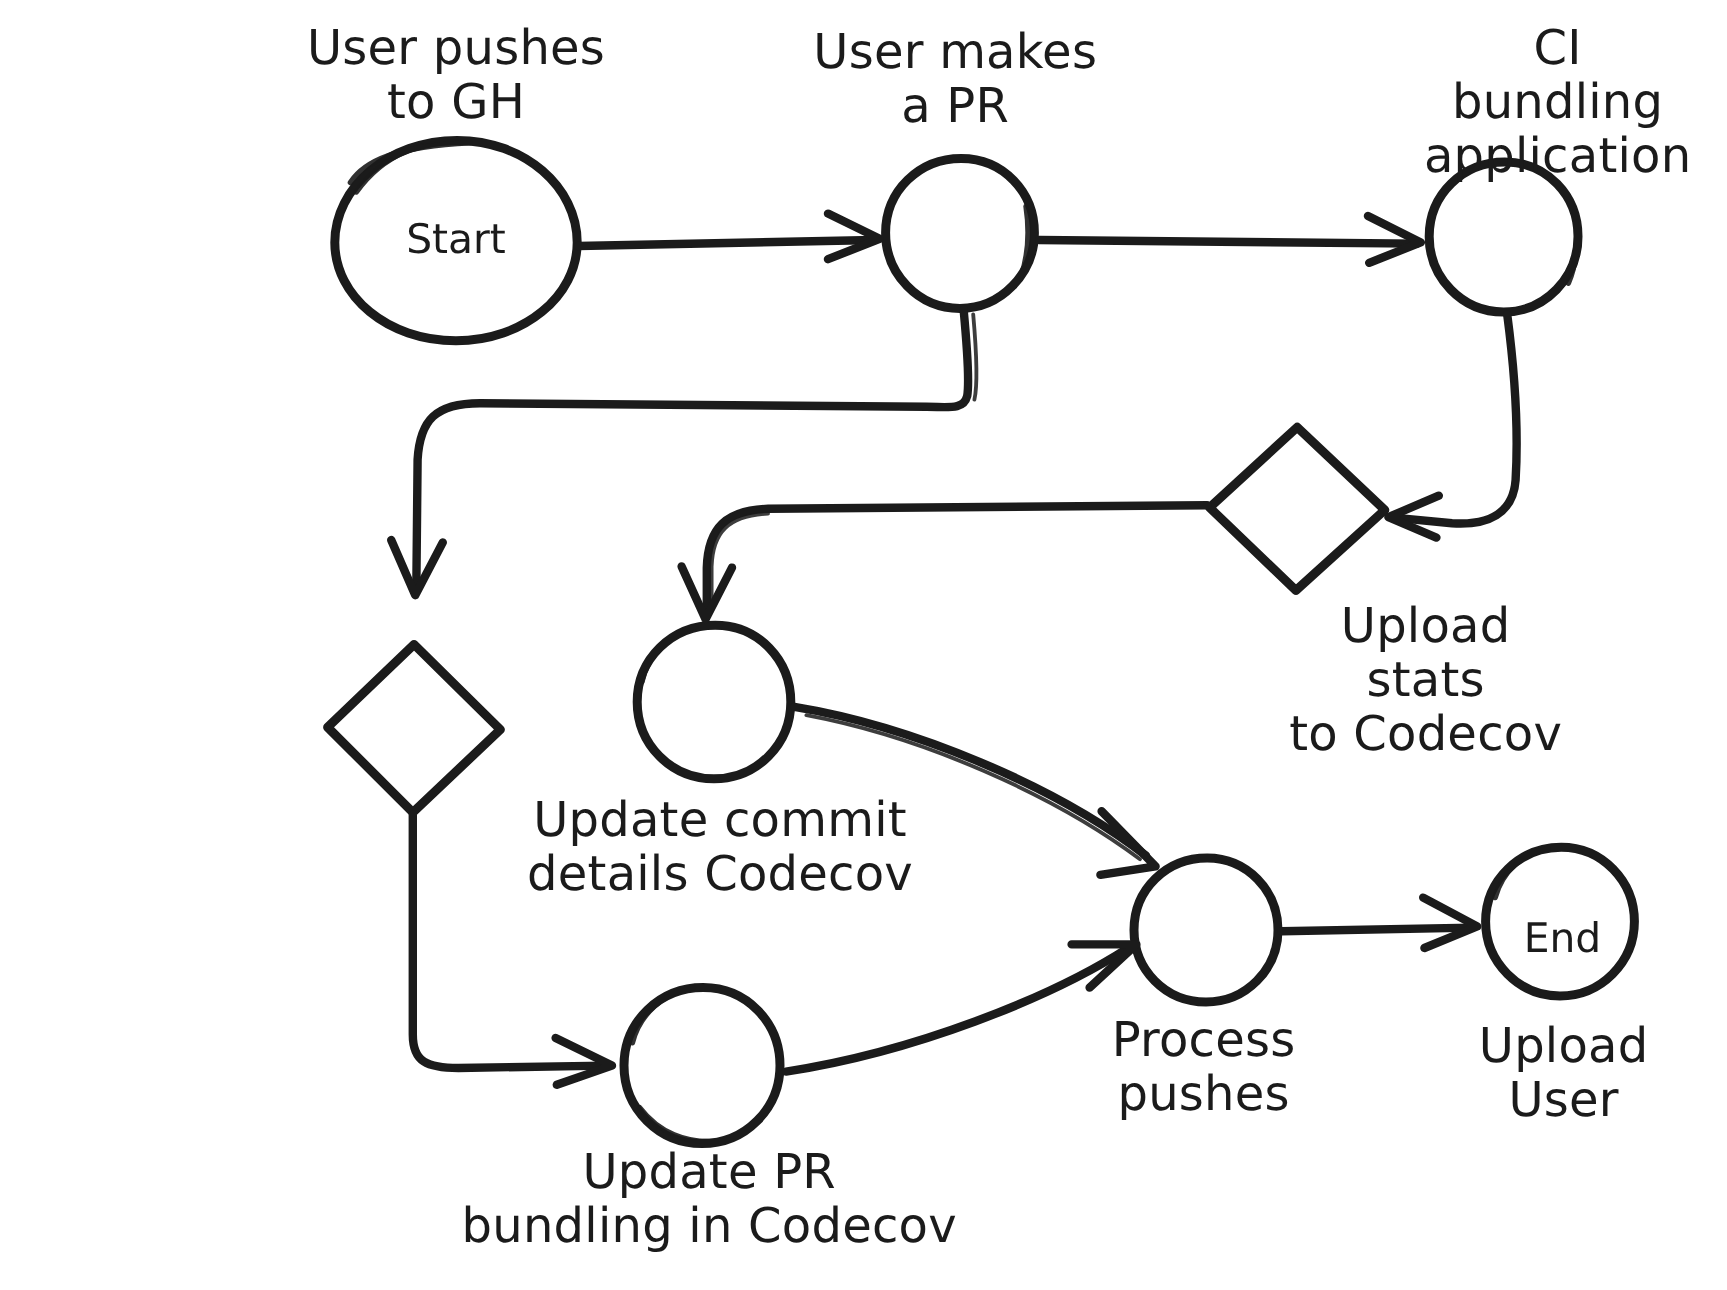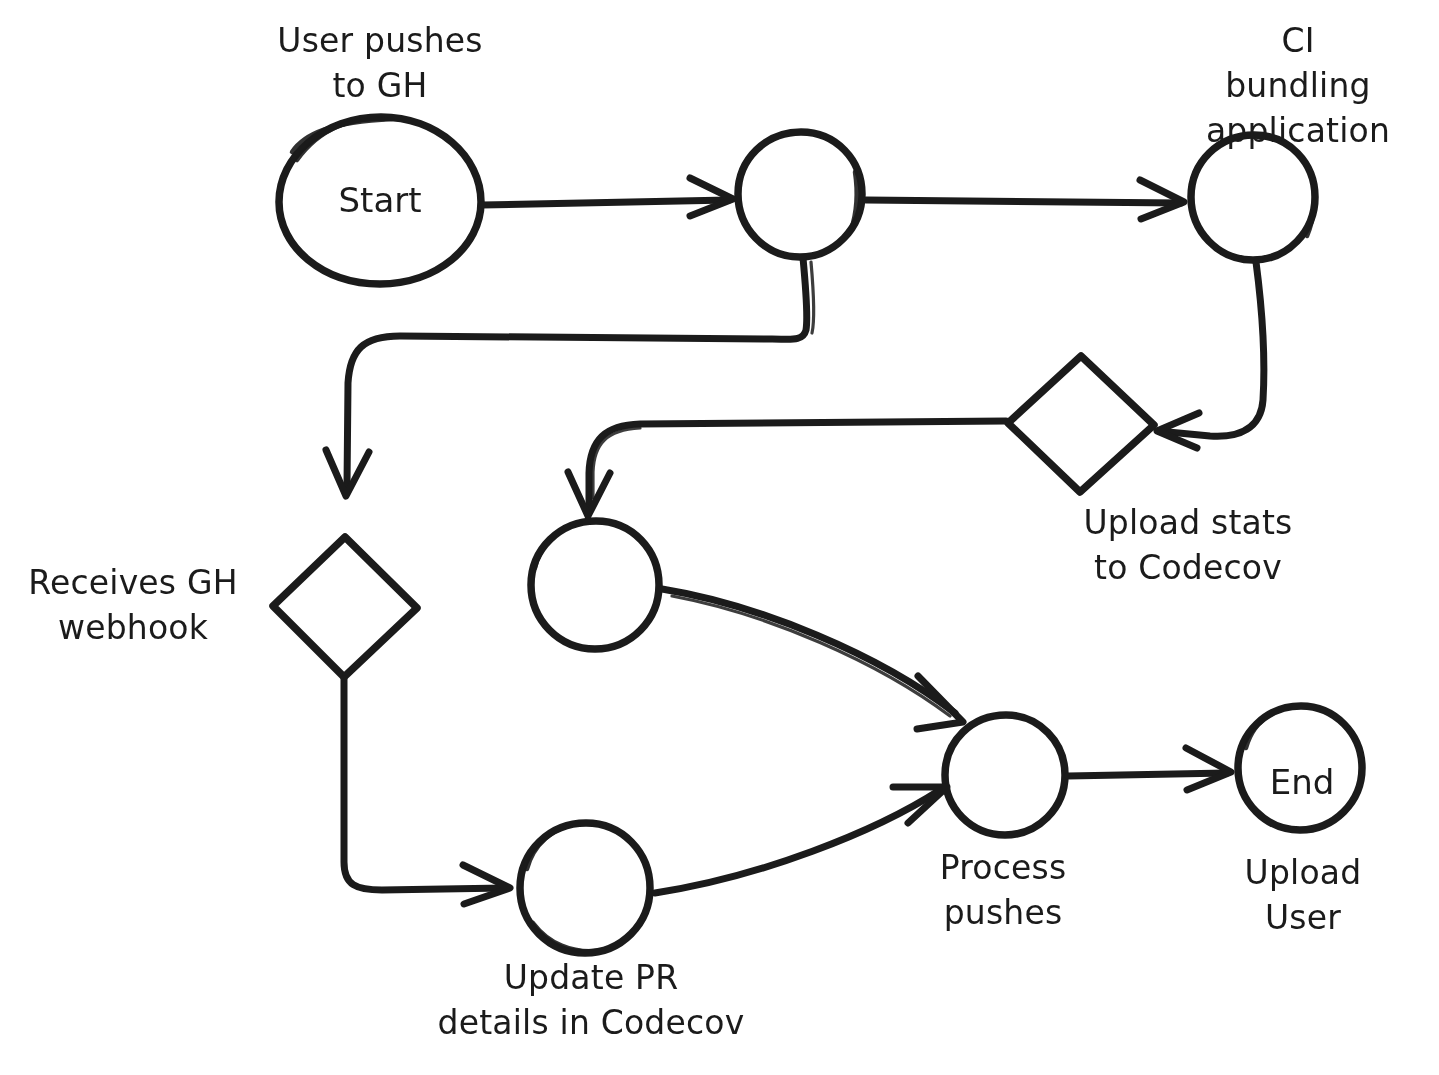--- a/index.html
+++ b/index.html
@@ -48,21 +48,21 @@
     fill: none;
     stroke: #1b1b1b;
     stroke-width: 7;
     stroke-linecap: round;
     stroke-linejoin: round;
   }
   .label {
     position: absolute;
     color: #1b1b1b;
     font-family: "DejaVu Sans", sans-serif;
-    font-size: 33px;
+    font-size: 40px;
     line-height: 45px;
     font-weight: 400;
     letter-spacing: .2px;
     text-align: center;
     white-space: pre-line;
     transform: translate(-50%, 0);
     user-select: none;
   }
   .node-text {
     position: absolute;
@@ -226,33 +226,35 @@
       <path class="arrowhead" d="M 1186 748 L 1231 772 L 1187 790"></path>
     </g>
 
   </svg>
 
   <div class="label" style="left:380px; top:18px;">User pushes
 to GH</div>
 
   <div class="node-text" style="left:380px; top:200px;">Start</div>
 
+  <div class="label" style="left:796px; top:22px;">User makes
+a PR</div>
 
   <div class="label" style="left:1250px; top:18px;margin-left:48px;">CI bundling
 application</div>
 
   <div class="label" style="left:1188px; top:500px;">Upload stats
 to Codecov</div>
 
-  <div class="label" style="left:133px; top:560px;">Receives GH
-webhook</div>
-
+
+  <div class="label" style="left:600px; top:662px;">Update commit
+details Codecov</div>
 
   <div class="label" style="left:591px; top:955px;">Update PR
-details in Codecov</div>
+bundling in Codecov</div>
 
   <div class="label" style="left:1003px; top:845px;">Process
 pushes</div>
 
   <div class="label" style="left:1303px; top:850px;">Upload User</div>
 
   <div class="node-text" style="left:1302px; top:766px;margin-top:16px;">End</div>
 
 </div>
 

